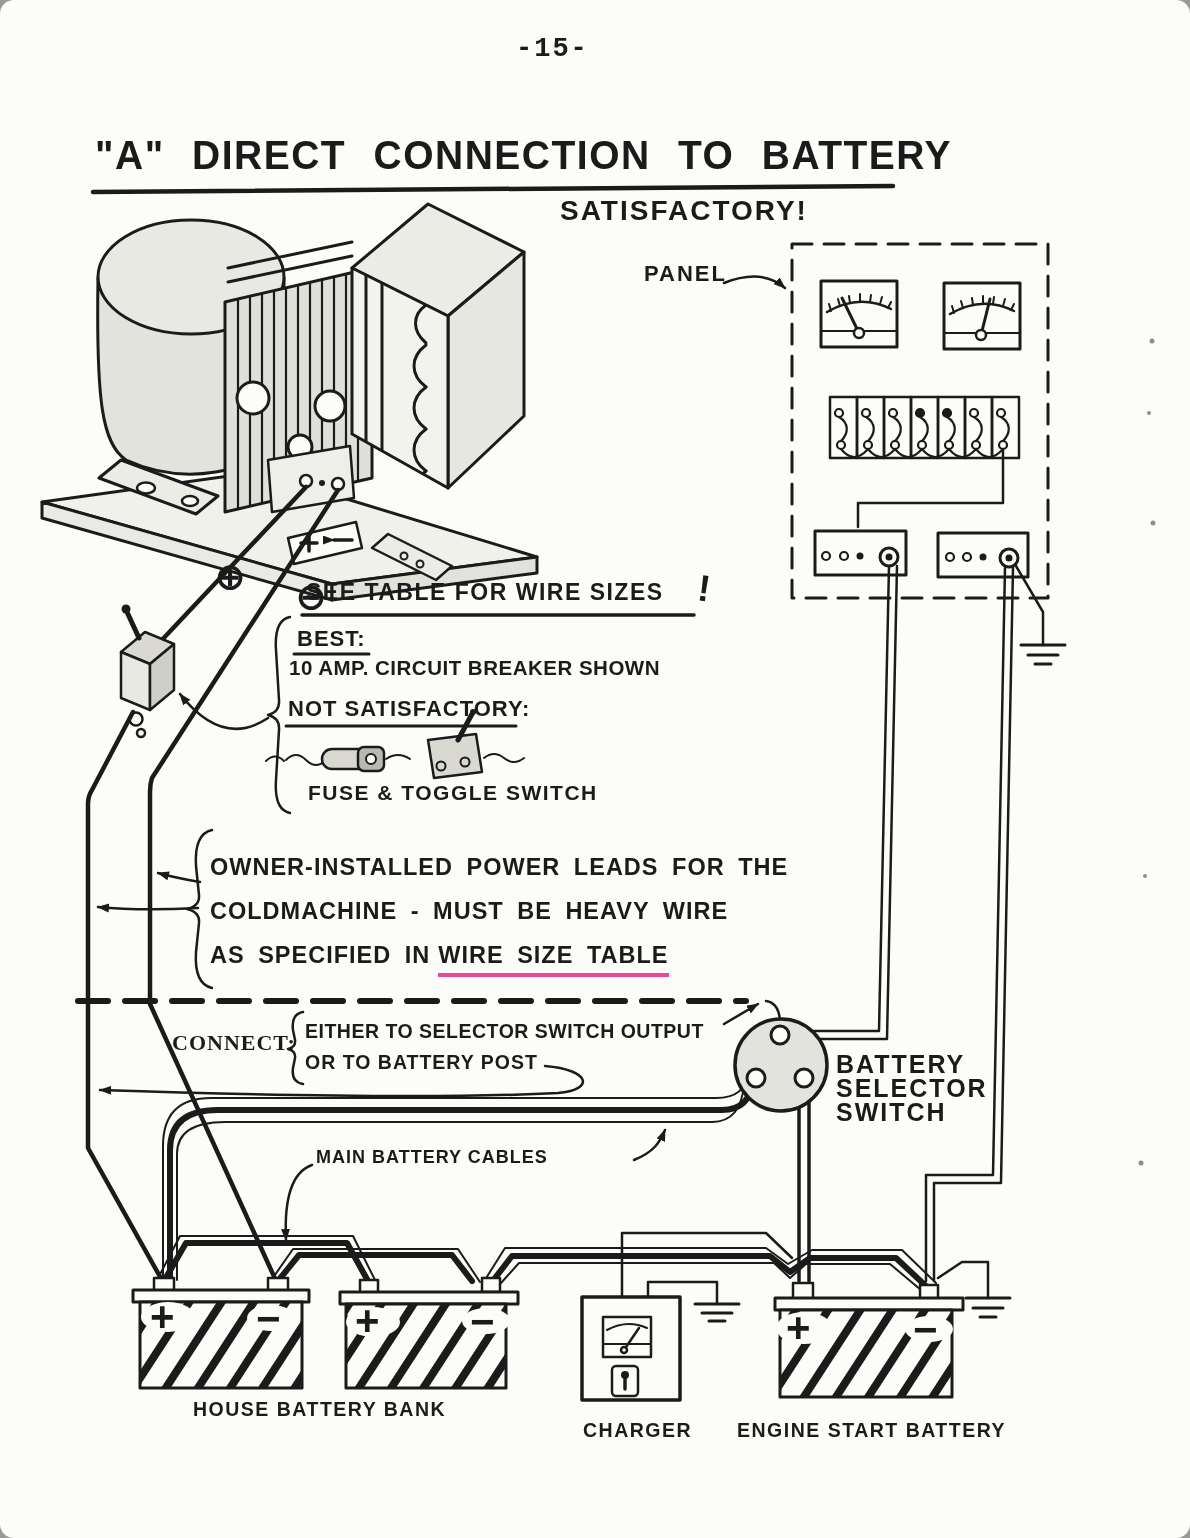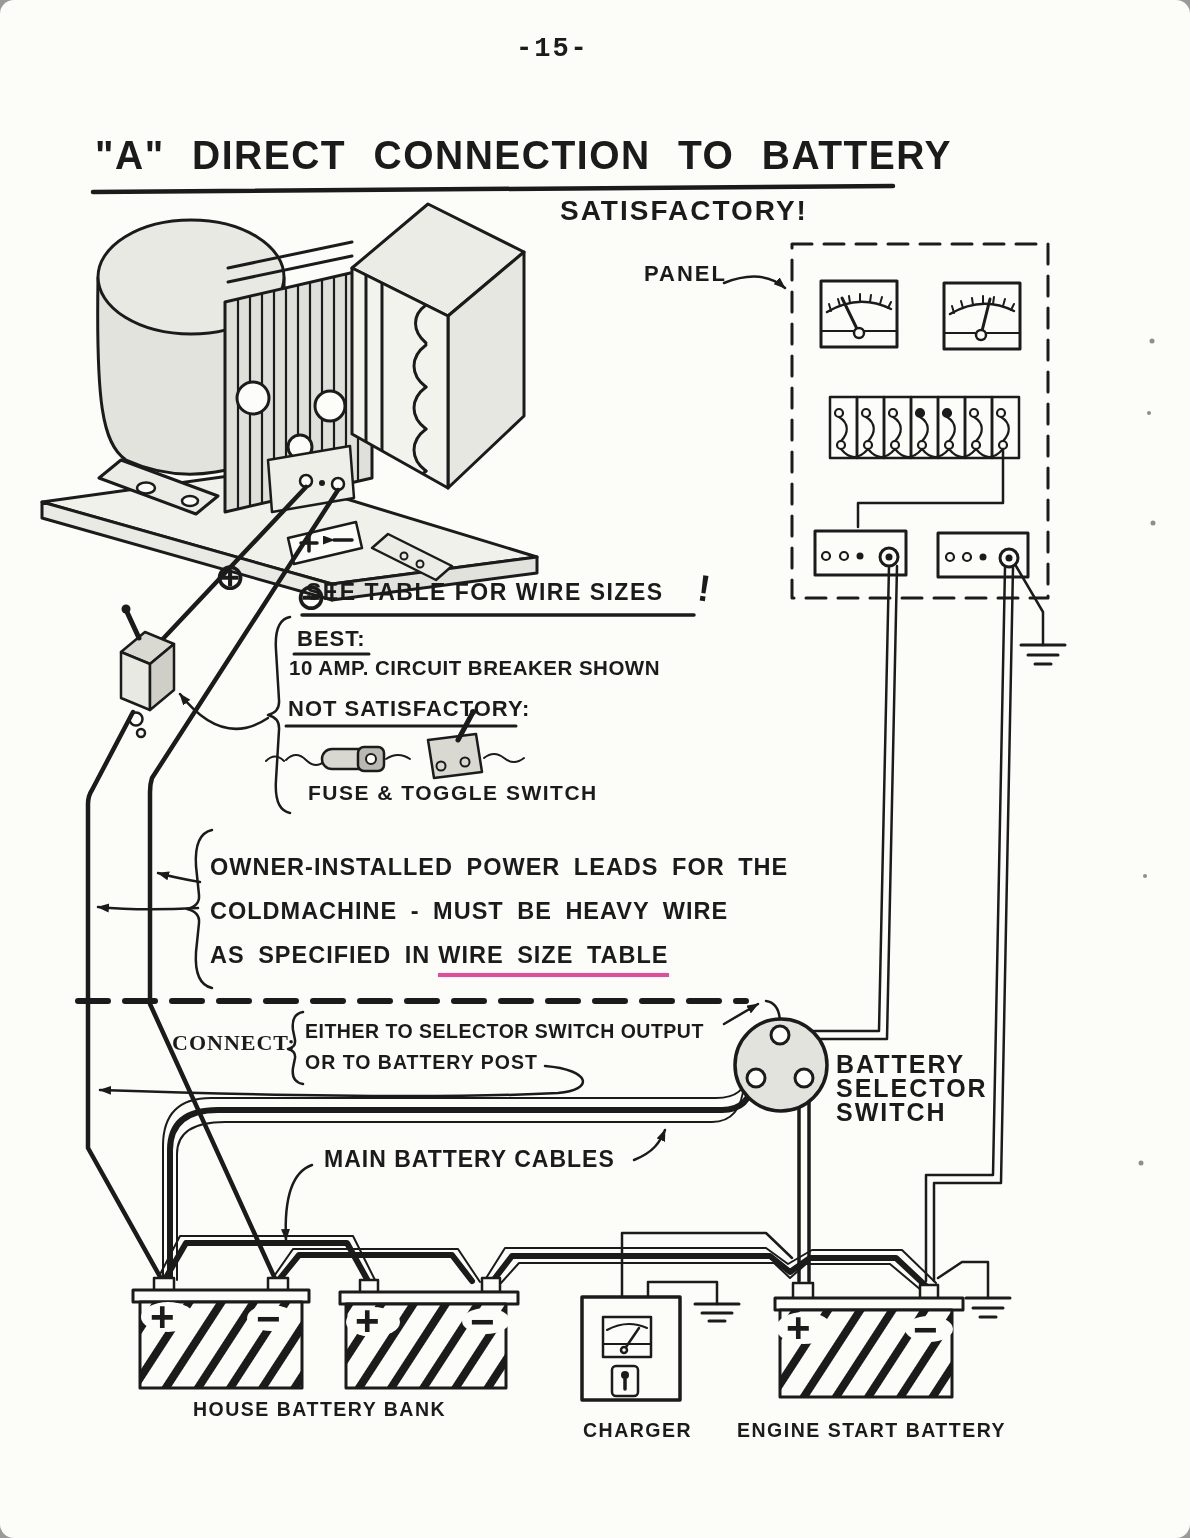--- a/index.html
+++ b/index.html
@@ -45,21 +45,21 @@
   .o2{left:210px;top:900px;}
   .o3{left:210px;top:944px;}
   .o3 .emph{border-bottom:4px solid #ec4899;padding-bottom:5px;margin-left:8px;}
   .connect{left:172px;top:1032px;font-size:22px;font-family:Liberation Serif, serif;}
   .copt1{left:305px;top:1022px;font-size:19.5px;letter-spacing:.5px;}
   .copt2{left:305px;top:1053px;font-size:19.5px;letter-spacing:1px;}
   .sel{font-size:25px;letter-spacing:2px;}
   .sel1{left:836px;top:1052px;}
   .sel2{left:836px;top:1076px;}
   .sel3{left:836px;top:1100px;}
-  .main-cables{left:324px;top:1148px;font-size:23px;}
+  .main-cables{left:316px;top:1148px;font-size:18px;}
   .house-bank{left:193px;top:1400px;font-size:19.5px;letter-spacing:1.5px;}
   .charger-lbl{left:583px;top:1421px;font-size:19.5px;letter-spacing:1.5px;}
   .engine-lbl{left:737px;top:1421px;font-size:19.5px;letter-spacing:1.5px;}
   .circ-sym{font-size:36px;font-weight:700;}
   .cplus{left:215px;top:559px;}
   .cminus{left:296px;top:579px;}
   .bsym{font-size:42px;font-weight:900;}
 </style>
 </head>
 <body>

